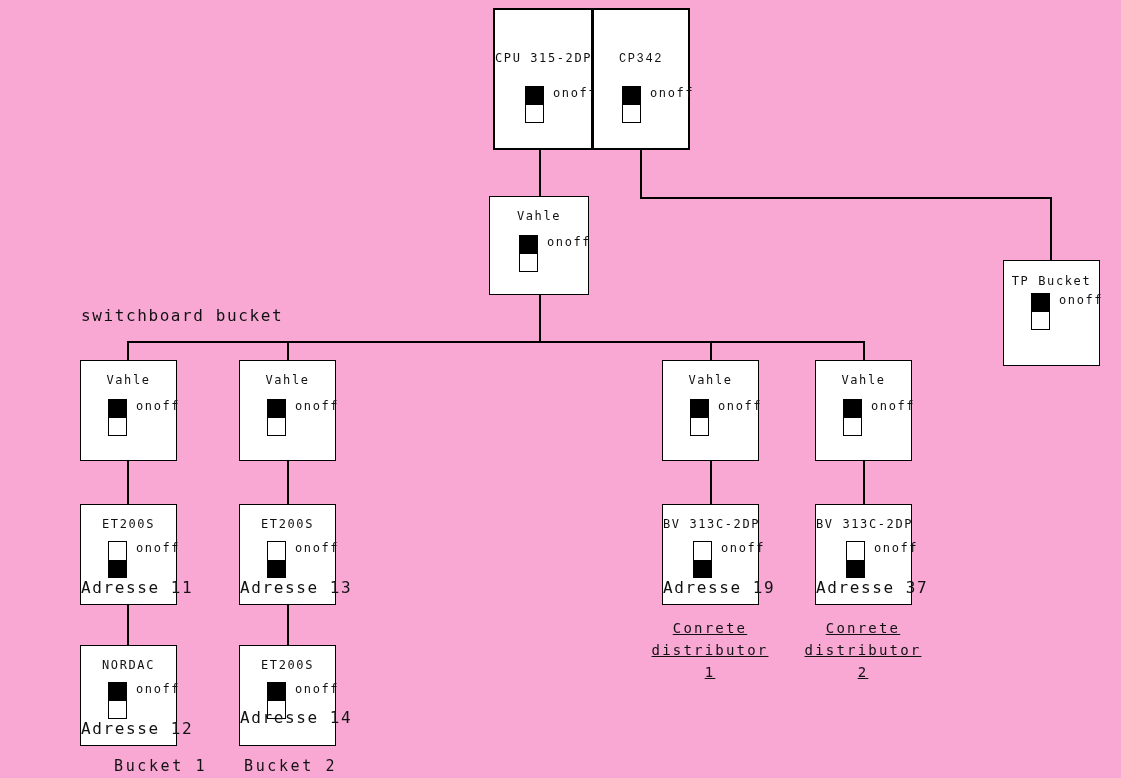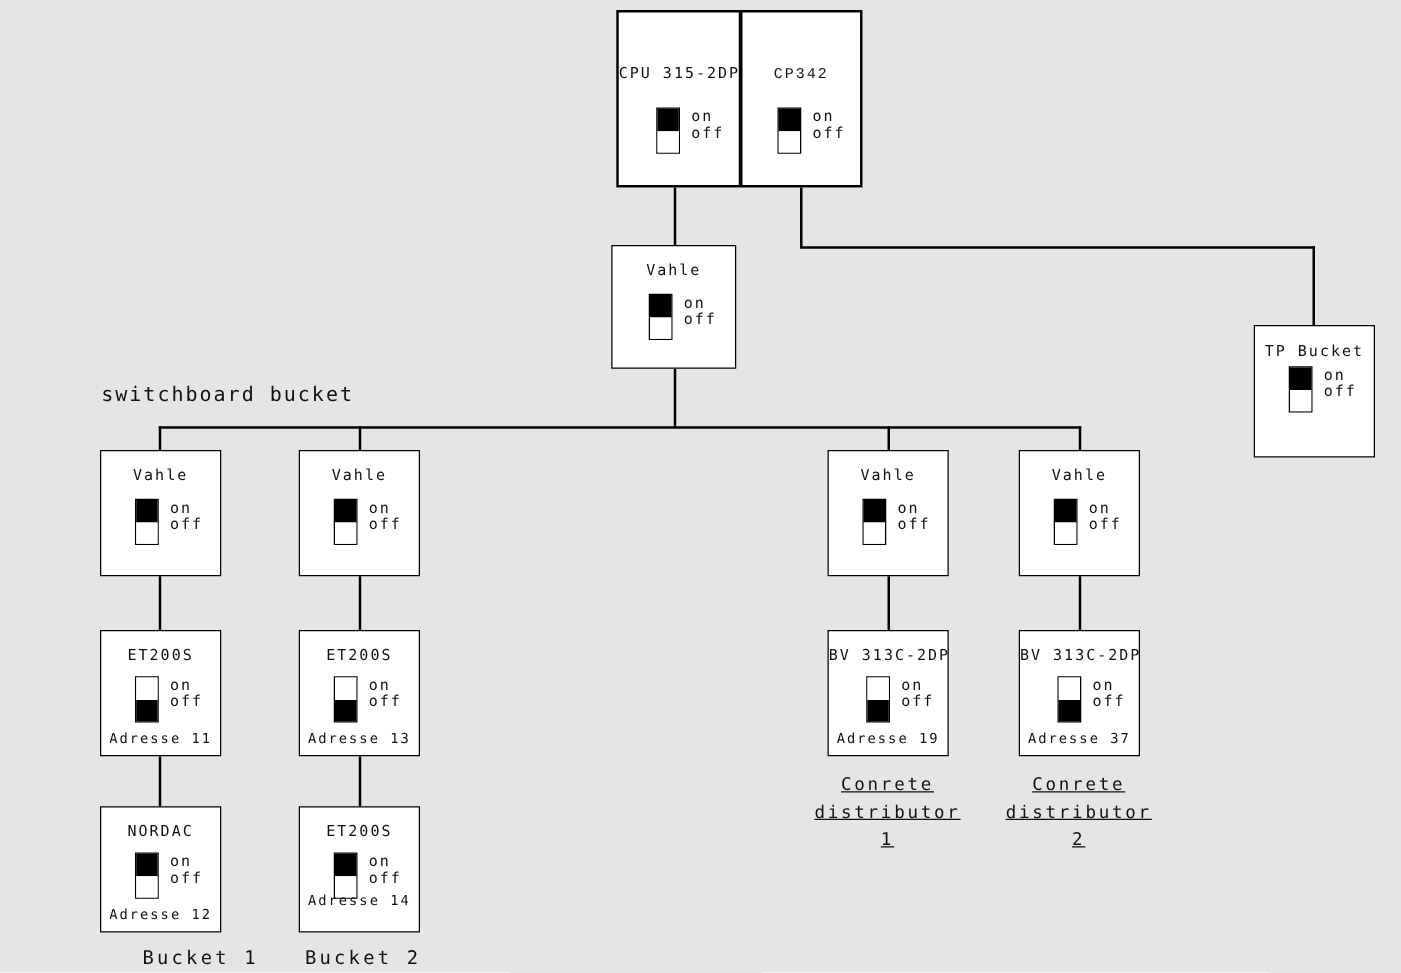--- a/index.html
+++ b/index.html
@@ -4,21 +4,21 @@
 <style>
   html, body {
     margin: 0;
     padding: 0;
     background: #ffffff;
   }
   #canvas {
     position: relative;
     width: 1121px;
     height: 778px;
-    background: #e5e5e5;
+    background: #f9a8d4;
     font-family: "DejaVu Sans Mono", "Liberation Mono", monospace;
     overflow: hidden;
   }
 
   
   .node {
     position: absolute;
     box-sizing: border-box;
     border: 1.6px solid #000000;
     background: #ffffff;
@@ -34,21 +34,21 @@
     font-size: 12px;
     letter-spacing: 1.6px;
     color: #111111;
     white-space: nowrap;
   }
   .node-addr {
     position: absolute;
     left: 0;
     right: 0;
     text-align: center;
-    font-size: 11px;
+    font-size: 16px;
     letter-spacing: 1.6px;
     color: #111111;
     white-space: nowrap;
   }
 
   
   .switch {
     position: absolute;
     display: flex;
     align-items: flex-start;
@@ -66,22 +66,22 @@
   .switch-half {
     width: 100%;
     height: 50%;
     box-sizing: border-box;
   }
   .switch-half.filled { background: #000000; }
   .switch-half.empty  { background: #ffffff; }
   .switch-labels {
     margin-left: 9px;
     display: flex;
-    flex-direction: column;
-    justify-content: flex-start;
+    flex-direction: row;
+    justify-content: space-between;
     height: 37px;
     padding-top: 1px;
     padding-bottom: 1px;
     box-sizing: border-box;
   }
   .switch-labels span {
     font-size: 12px;
     letter-spacing: 1.6px;
     line-height: 13px;
     color: #111111;

